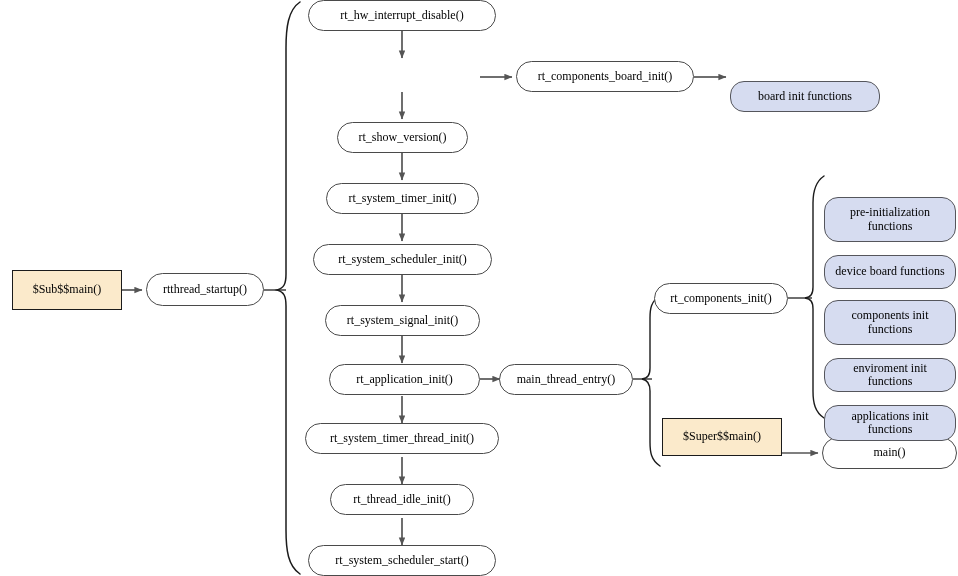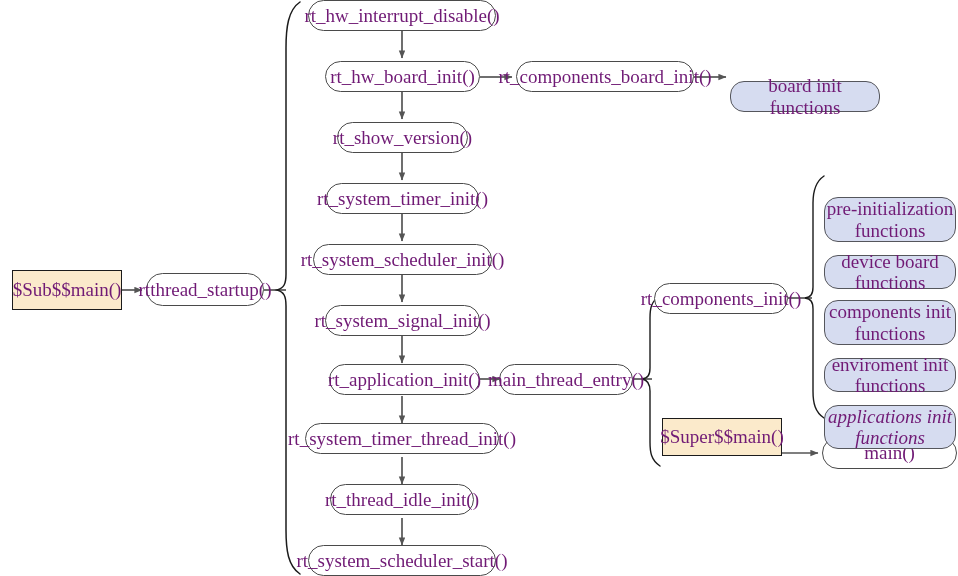--- a/index.html
+++ b/index.html
@@ -16,22 +16,22 @@
     font-family: "Liberation Serif", "DejaVu Serif", serif;
   }
   .node {
     position: absolute;
     box-sizing: border-box;
     display: flex;
     align-items: center;
     justify-content: center;
     text-align: center;
     line-height: 1.12;
-    color: #701a75;
-    font-size: 19px;
+    color: #000000;
+    font-size: 12px;
     white-space: pre-line;
   }
   .rounded {
     border: 1.4px solid #4a4a4a;
     border-radius: 999px;
     background: #ffffff;
   }
   .rounded.blue {
     background: #d6dcf0;
     border-color: #55565c;
@@ -139,23 +139,20 @@
   </div>
 
   <div class="node rounded" style="left:146px; top:273px; width:118px; height:33px;">
     <span>rtthread_startup()</span>
   </div>
 
   <div class="node rounded" style="left:308px; top:0px; width:188px; height:31px;">
     <span>rt_hw_interrupt_disable()</span>
   </div>
 
-  <div class="node rounded" style="left:325px; top:61px; width:155px; height:31px;">
-    <span>rt_hw_board_init()</span>
-  </div>
 
   <div class="node rounded" style="left:337px; top:122px; width:131px; height:31px;">
     <span>rt_show_version()</span>
   </div>
 
   <div class="node rounded" style="left:326px; top:183px; width:153px; height:31px;">
     <span>rt_system_timer_init()</span>
   </div>
 
   <div class="node rounded" style="left:313px; top:244px; width:179px; height:31px;">
@@ -218,18 +215,18 @@
   <div class="node rounded blue" style="left:824px; top:280px; width:132px; height:45px;">
     <span>components init
 functions</span>
   </div>
 
   <div class="node rounded blue" style="left:824px; top:338px; width:132px; height:34px;">
     <span>enviroment init
 functions</span>
   </div>
 
-  <div class="node rounded blue" style="left:824px; top:385px; width:132px; height:44px;font-style:italic;">
+  <div class="node rounded blue" style="left:824px; top:385px; width:132px; height:36px;">
     <span>applications init
 functions</span>
   </div>
 
 </div>
 
 </body></html>

